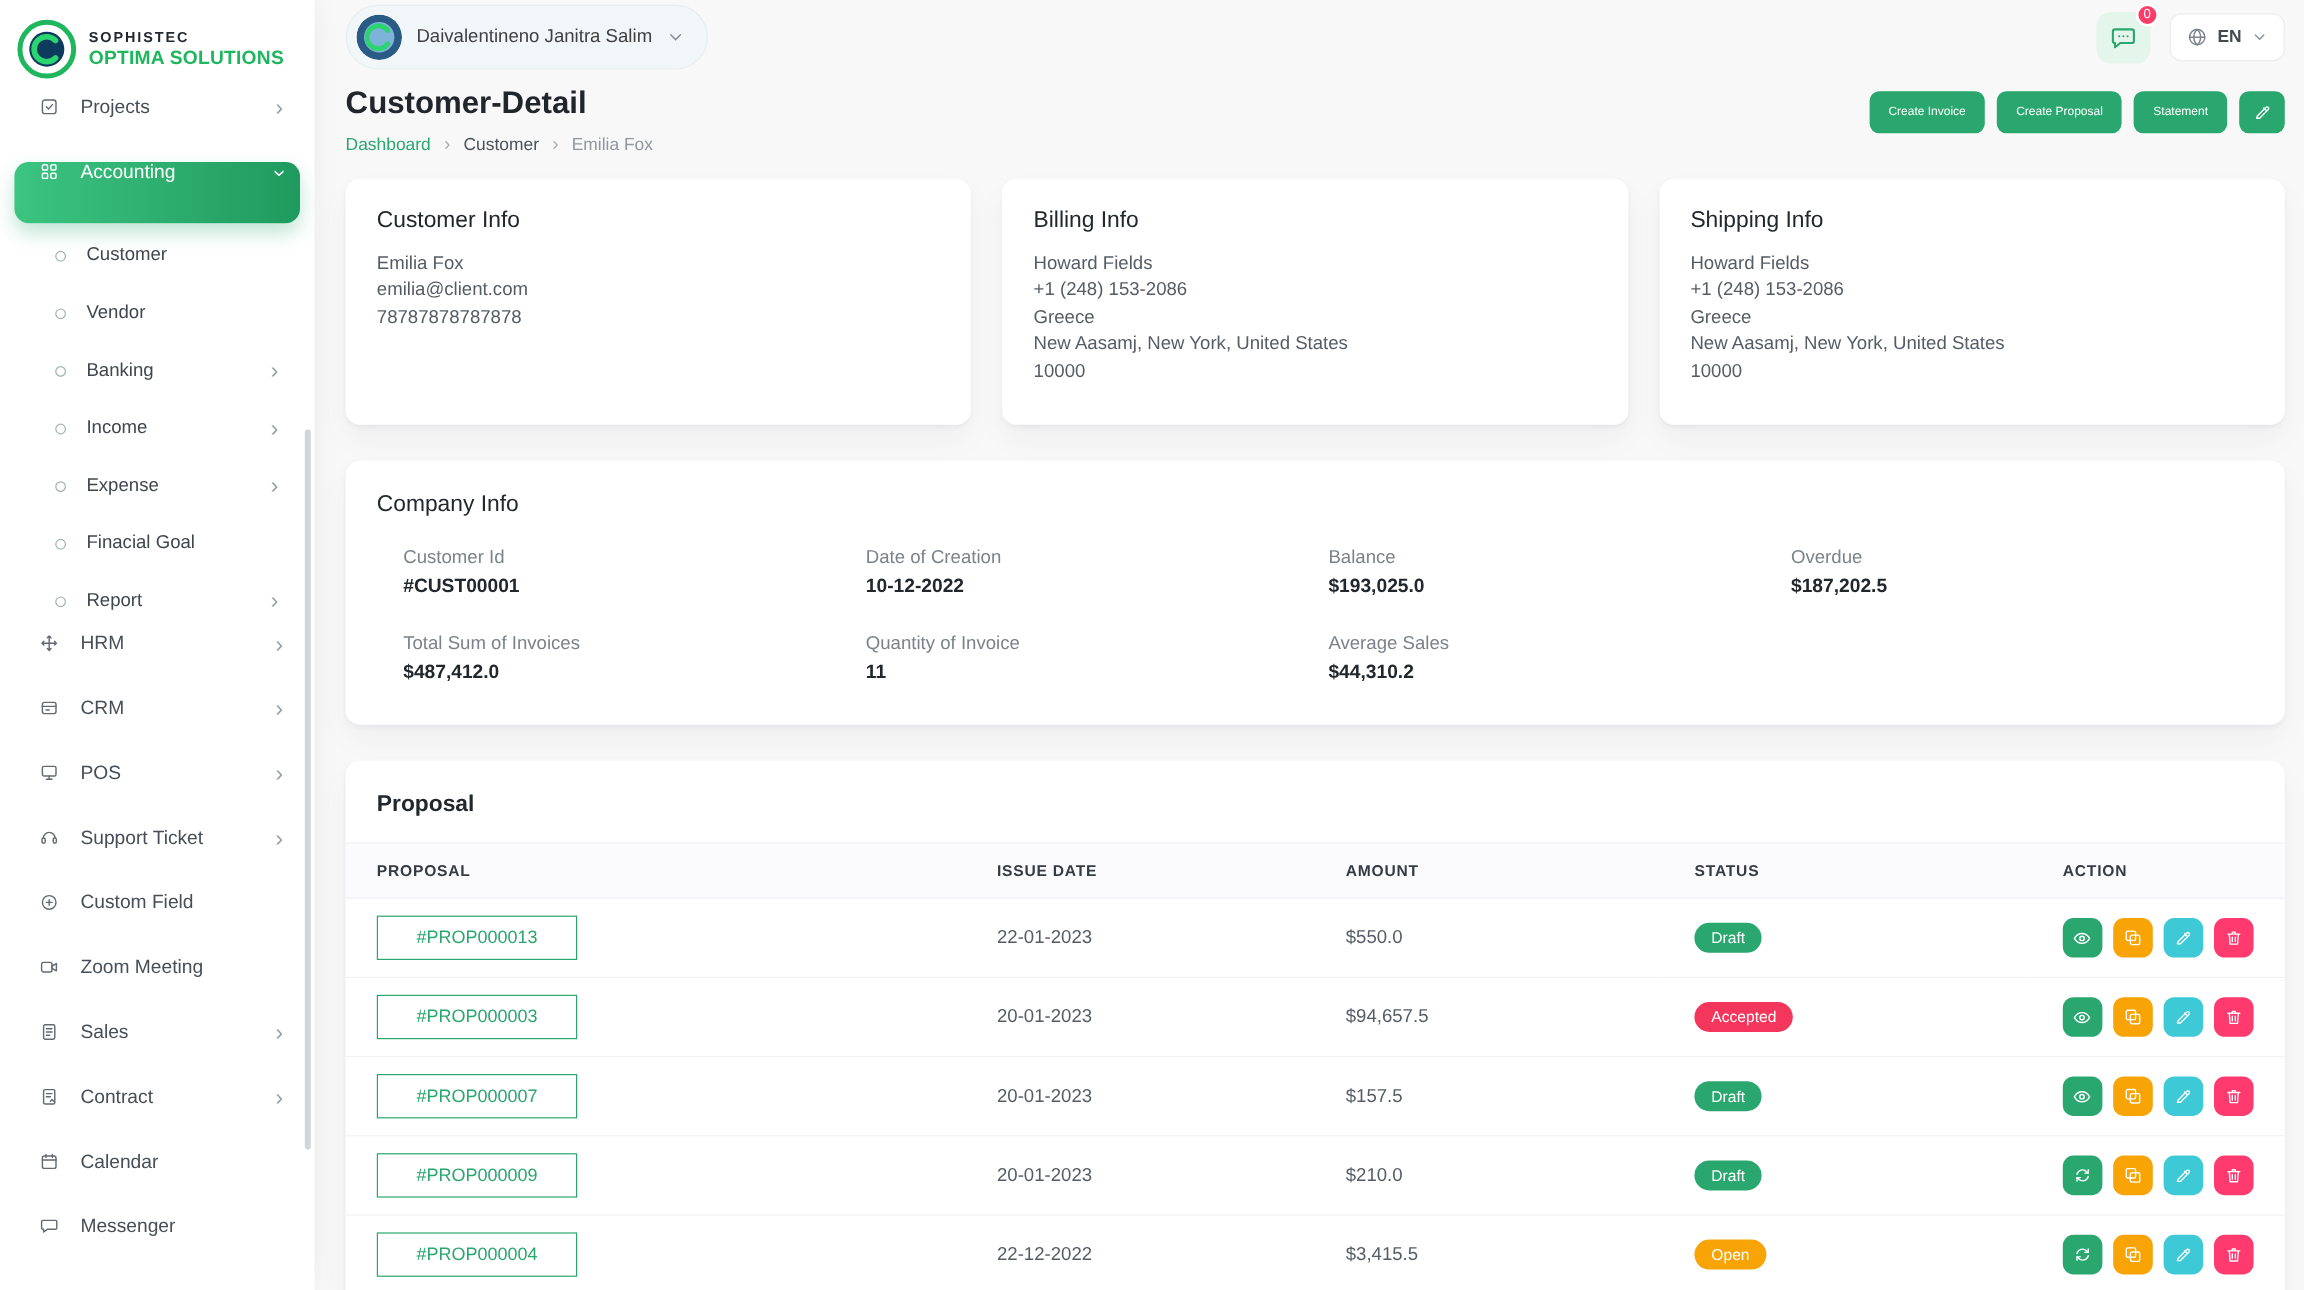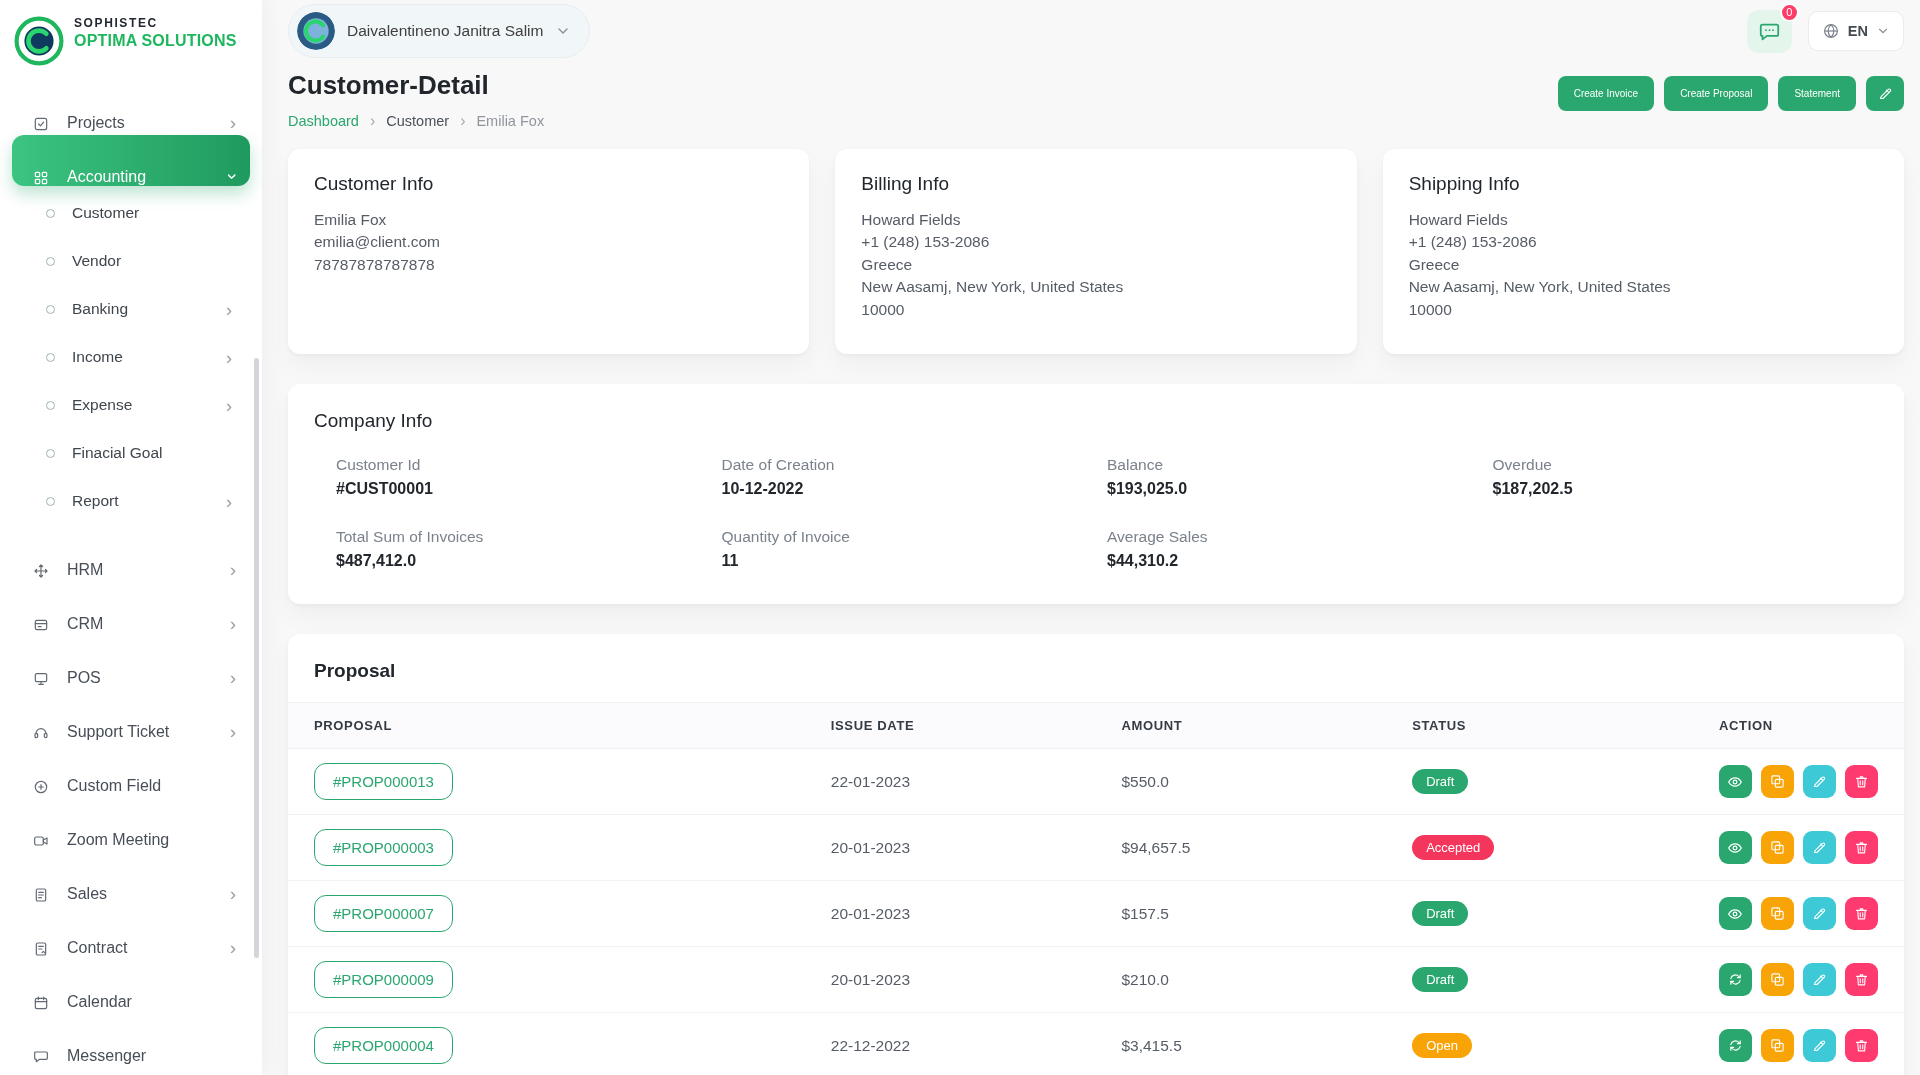--- a/index.html
+++ b/index.html
@@ -17,25 +17,25 @@
     width:1920px;height:1075px;overflow:hidden;background:var(--bg);
     font-family:"Liberation Sans","DejaVu Sans",sans-serif;color:var(--text-dark);
     display:flex;
   }
   button{font-family:inherit}
   svg{display:block}
 
   
   .sidebar{width:262px;flex-shrink:0;background:#fff;height:100%;position:relative;
     box-shadow:0 0 24px rgba(20,30,40,.06);z-index:2;overflow:hidden}
-  .brand{display:flex;gap:10px;padding:16px 12px 12px 14px}
+  .brand{display:flex;align-items:center;gap:10px;padding:16px 12px 12px 14px}
   .brand-text{display:flex;flex-direction:column;gap:2px}
   .brand-line1{font-size:12px;font-weight:bold;letter-spacing:1.6px;color:#222831}
   .brand-line2{font-size:16px;font-weight:800;color:var(--brand-green);letter-spacing:.2px}
-  .nav-item{display:flex;align-items:flex-end;gap:15px;margin:3px 12px;padding:0 14px 0 18px;height:51px;
+  .nav-item{display:flex;align-items:flex-start;gap:15px;margin:3px 12px;padding:0 14px 0 18px;height:51px;
     border-radius:12px;color:#474e57;cursor:pointer;font-size:16px}
   .nav-icon{color:#636a74;display:flex;width:22px;justify-content:center}
   .nav-item.active{background:linear-gradient(90deg,var(--grad-start),var(--grad-end));color:#fff;
     box-shadow:0 8px 16px rgba(42,167,111,.30)}
   .nav-item.active .nav-icon{color:#fff}
   .chev{margin-left:auto;color:#9aa0a8;font-size:19px;line-height:1;display:inline-block}
   .chev.down{transform:rotate(90deg)}
   .nav-item.active .chev{color:#fff}
   .nav-sub-item{display:flex;align-items:center;gap:17px;height:48px;padding:0 30px 0 46px;
     font-size:15.5px;color:#3f464e;cursor:pointer}
@@ -83,22 +83,22 @@
   .company-grid{display:grid;grid-template-columns:repeat(4,1fr);row-gap:30px;margin-top:24px;padding-left:22px}
   .cfield-label{font-size:15.5px;color:var(--text-muted);margin-bottom:6px}
   .cfield-value{font-size:16px;font-weight:700;color:#22272e}
 
   .proposal-card{margin-top:30px;flex:1;padding-bottom:10px}
   .proposal-title{padding:26px 26px 20px;font-size:19px;font-weight:700;margin:0}
   table{width:100%;border-collapse:collapse}
   thead th{background:#fbfbfd;border-top:1px solid var(--border);border-bottom:1px solid var(--border);
     text-align:left;font-size:13px;color:#343b45;padding:15px 26px;letter-spacing:.05em;font-weight:700}
   tbody td{padding:14px 26px;border-bottom:1px solid #f1f2f5;font-size:15.5px;color:var(--text-gray)}
-  .prop-btn{border:1px solid var(--primary-green);color:var(--primary-green);background:#fff;border-radius:12px;
-    padding:9px 18px;font-size:15px;cursor:pointer;font-weight:500}
+  .prop-btn{border:1px solid var(--primary-green);color:var(--primary-green);background:#fff;border-radius:0;
+    padding:9px 32px;font-size:15px;cursor:pointer;font-weight:500}
   .badge{color:#fff;border-radius:15px;padding:5px 14px;font-size:13px;display:inline-block;font-weight:500}
   .badge.draft{background:var(--status-draft)}
   .badge.accepted{background:var(--status-accepted)}
   .badge.open{background:var(--status-open)}
   .actions-cell{display:flex;gap:9px;align-items:center}
   .abtn{width:33px;height:33px;border-radius:9px;border:none;display:flex;align-items:center;justify-content:center;
     color:#fff;cursor:pointer;flex-shrink:0}
   .abtn.green{background:var(--action-view)}
   .abtn.orange{background:var(--action-duplicate)}
   .abtn.cyan{background:var(--action-edit)}

